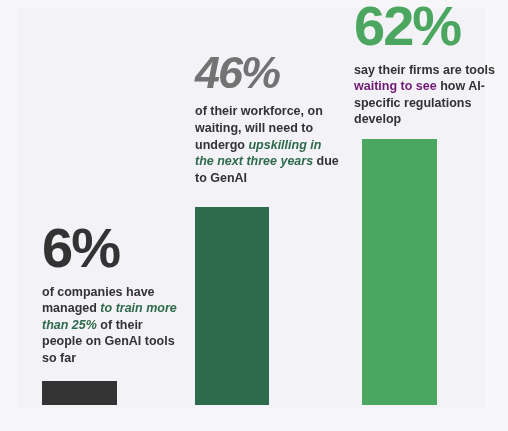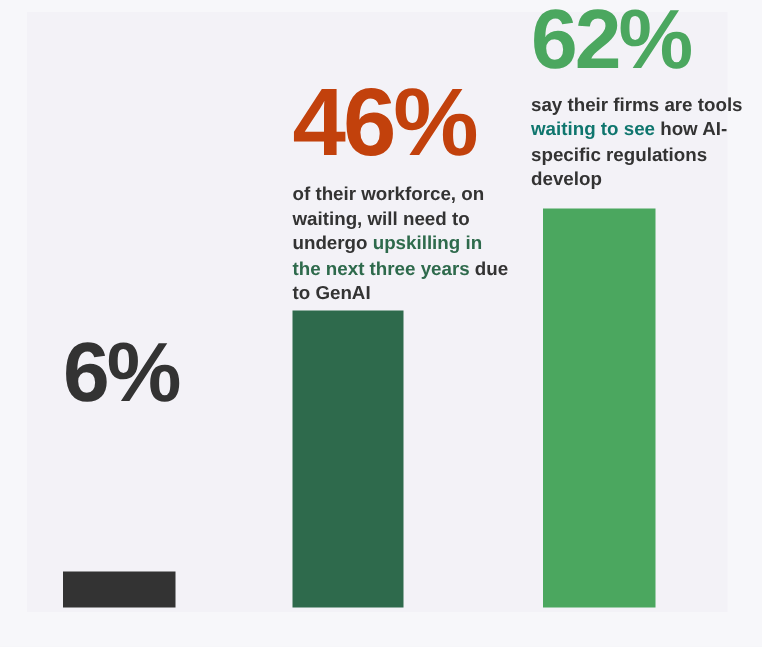--- a/index.html
+++ b/index.html
@@ -59,32 +59,32 @@
   .stat-62 .stat-block { top: 0px;   left: 7px; width: 146px; }
 
   .big-number {
     font-weight: bold;
     line-height: 0.92;
     letter-spacing: -2px;
     margin: 0 0 10px 0;
     white-space: nowrap;
   }
   .stat-6 .big-number  { font-size: 56px; color: #333333; }
-  .stat-46 .big-number { font-size: 64px; color: #c2410c; }
+  .stat-46 .big-number { font-size: 45px; color: #737373; font-style: italic; }
   .stat-62 .big-number { font-size: 56px; color: #4ba75f; }
 
   .caption {
     font-size: 12.5px;
     font-weight: bold;
     line-height: 1.33;
     color: #333333;
     margin: 0;
   }
-  .caption .hl-mid   { color: #2e6a4c; }
-  .caption .hl-light { color: #0f766e; }
+  .caption .hl-mid   { color: #2e6a4c; font-style: italic; }
+  .caption .hl-light { color: #701a75; }
 
   
   .bar {
     position: absolute;
     bottom: 26px;
   }
   .bar-6  { left: 16px; width: 75px;  height: 24px;  background: #333333; }
   .bar-46 { left: 15px; width: 74px;  height: 198px; background: #2e6a4c; }
   .bar-62 { left: 15px; width: 75px;  height: 266px; background: #4ba75f; }
 </style>
@@ -93,20 +93,21 @@
 
 <div id="infographic">
 
   <div class="panel"></div>
 
   <div class="stats-row">
 
     <div class="stat stat-6">
       <div class="stat-block">
         <div class="big-number">6%</div>
+        <p class="caption"><span>of companies have managed </span><span class="hl-mid">to train more than 25%</span><span> of their people on GenAI tools so far</span></p>
       </div>
       <div class="bar bar-6"></div>
     </div>
 
     <div class="stat stat-46">
       <div class="stat-block">
         <div class="big-number">46%</div>
         <p class="caption"><span>of their workforce, on waiting, will need to undergo </span><span class="hl-mid">upskilling in the next three years</span><span> due to GenAI</span></p>
       </div>
       <div class="bar bar-46"></div>

